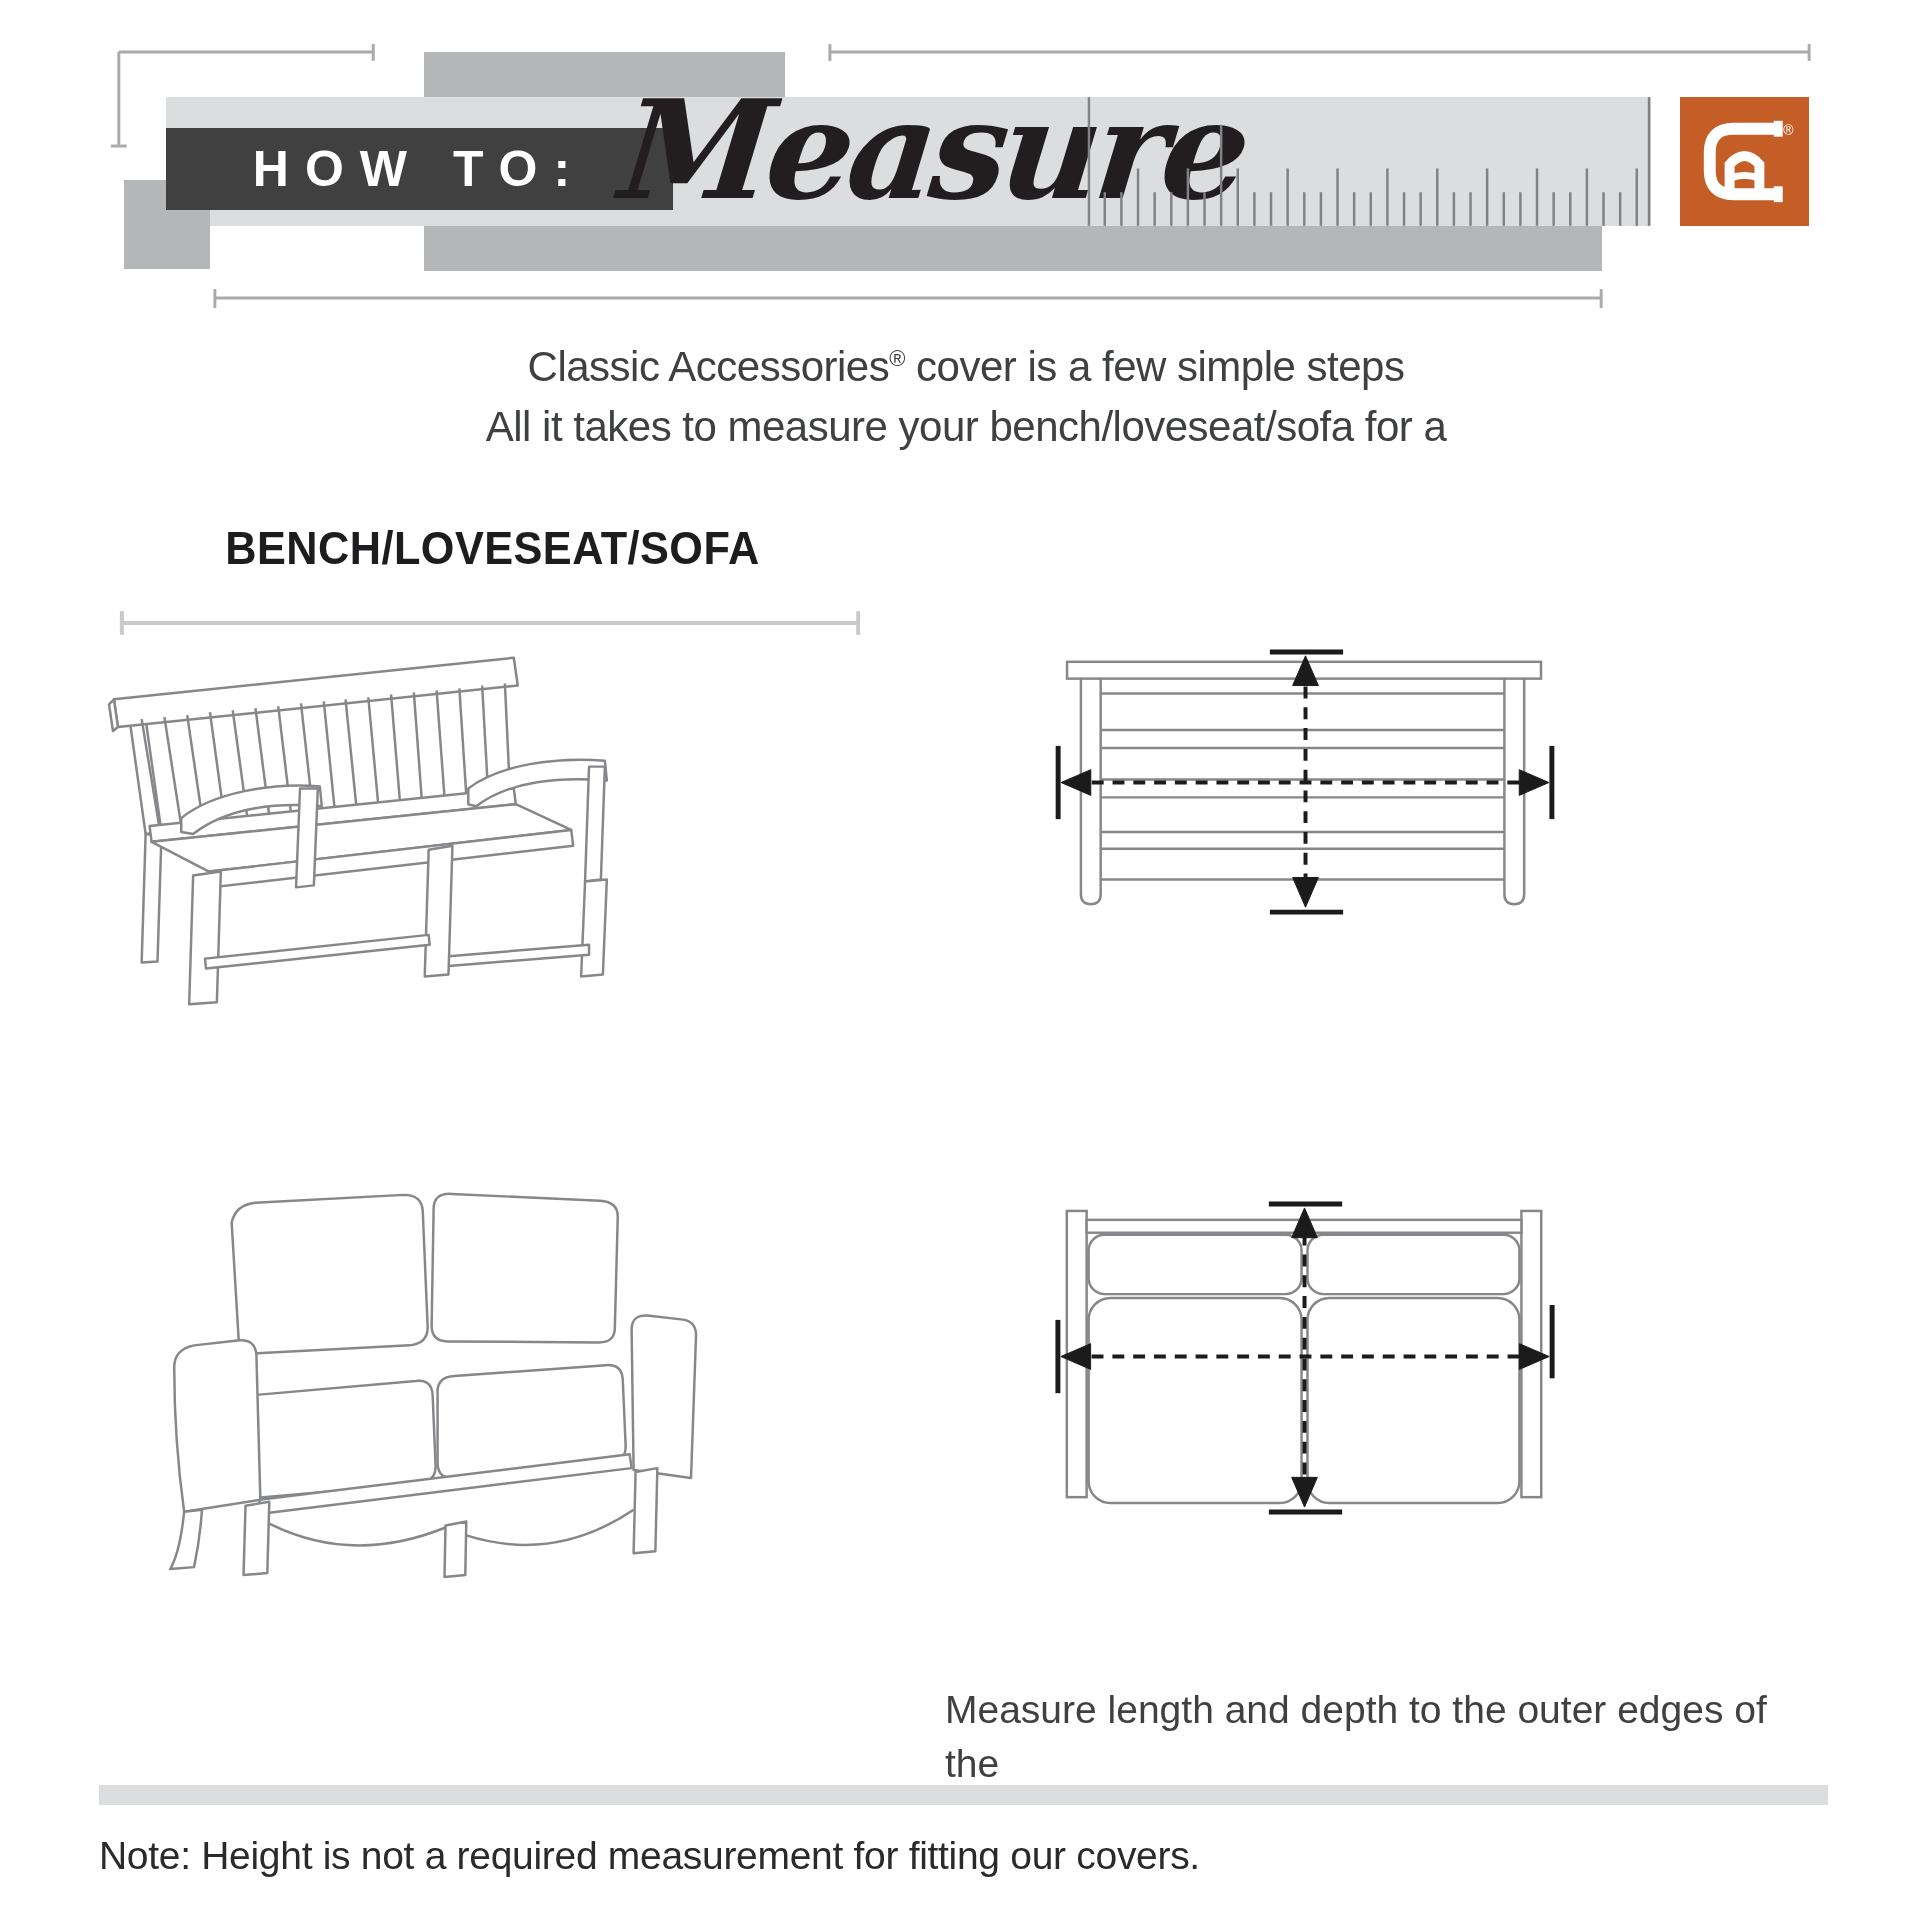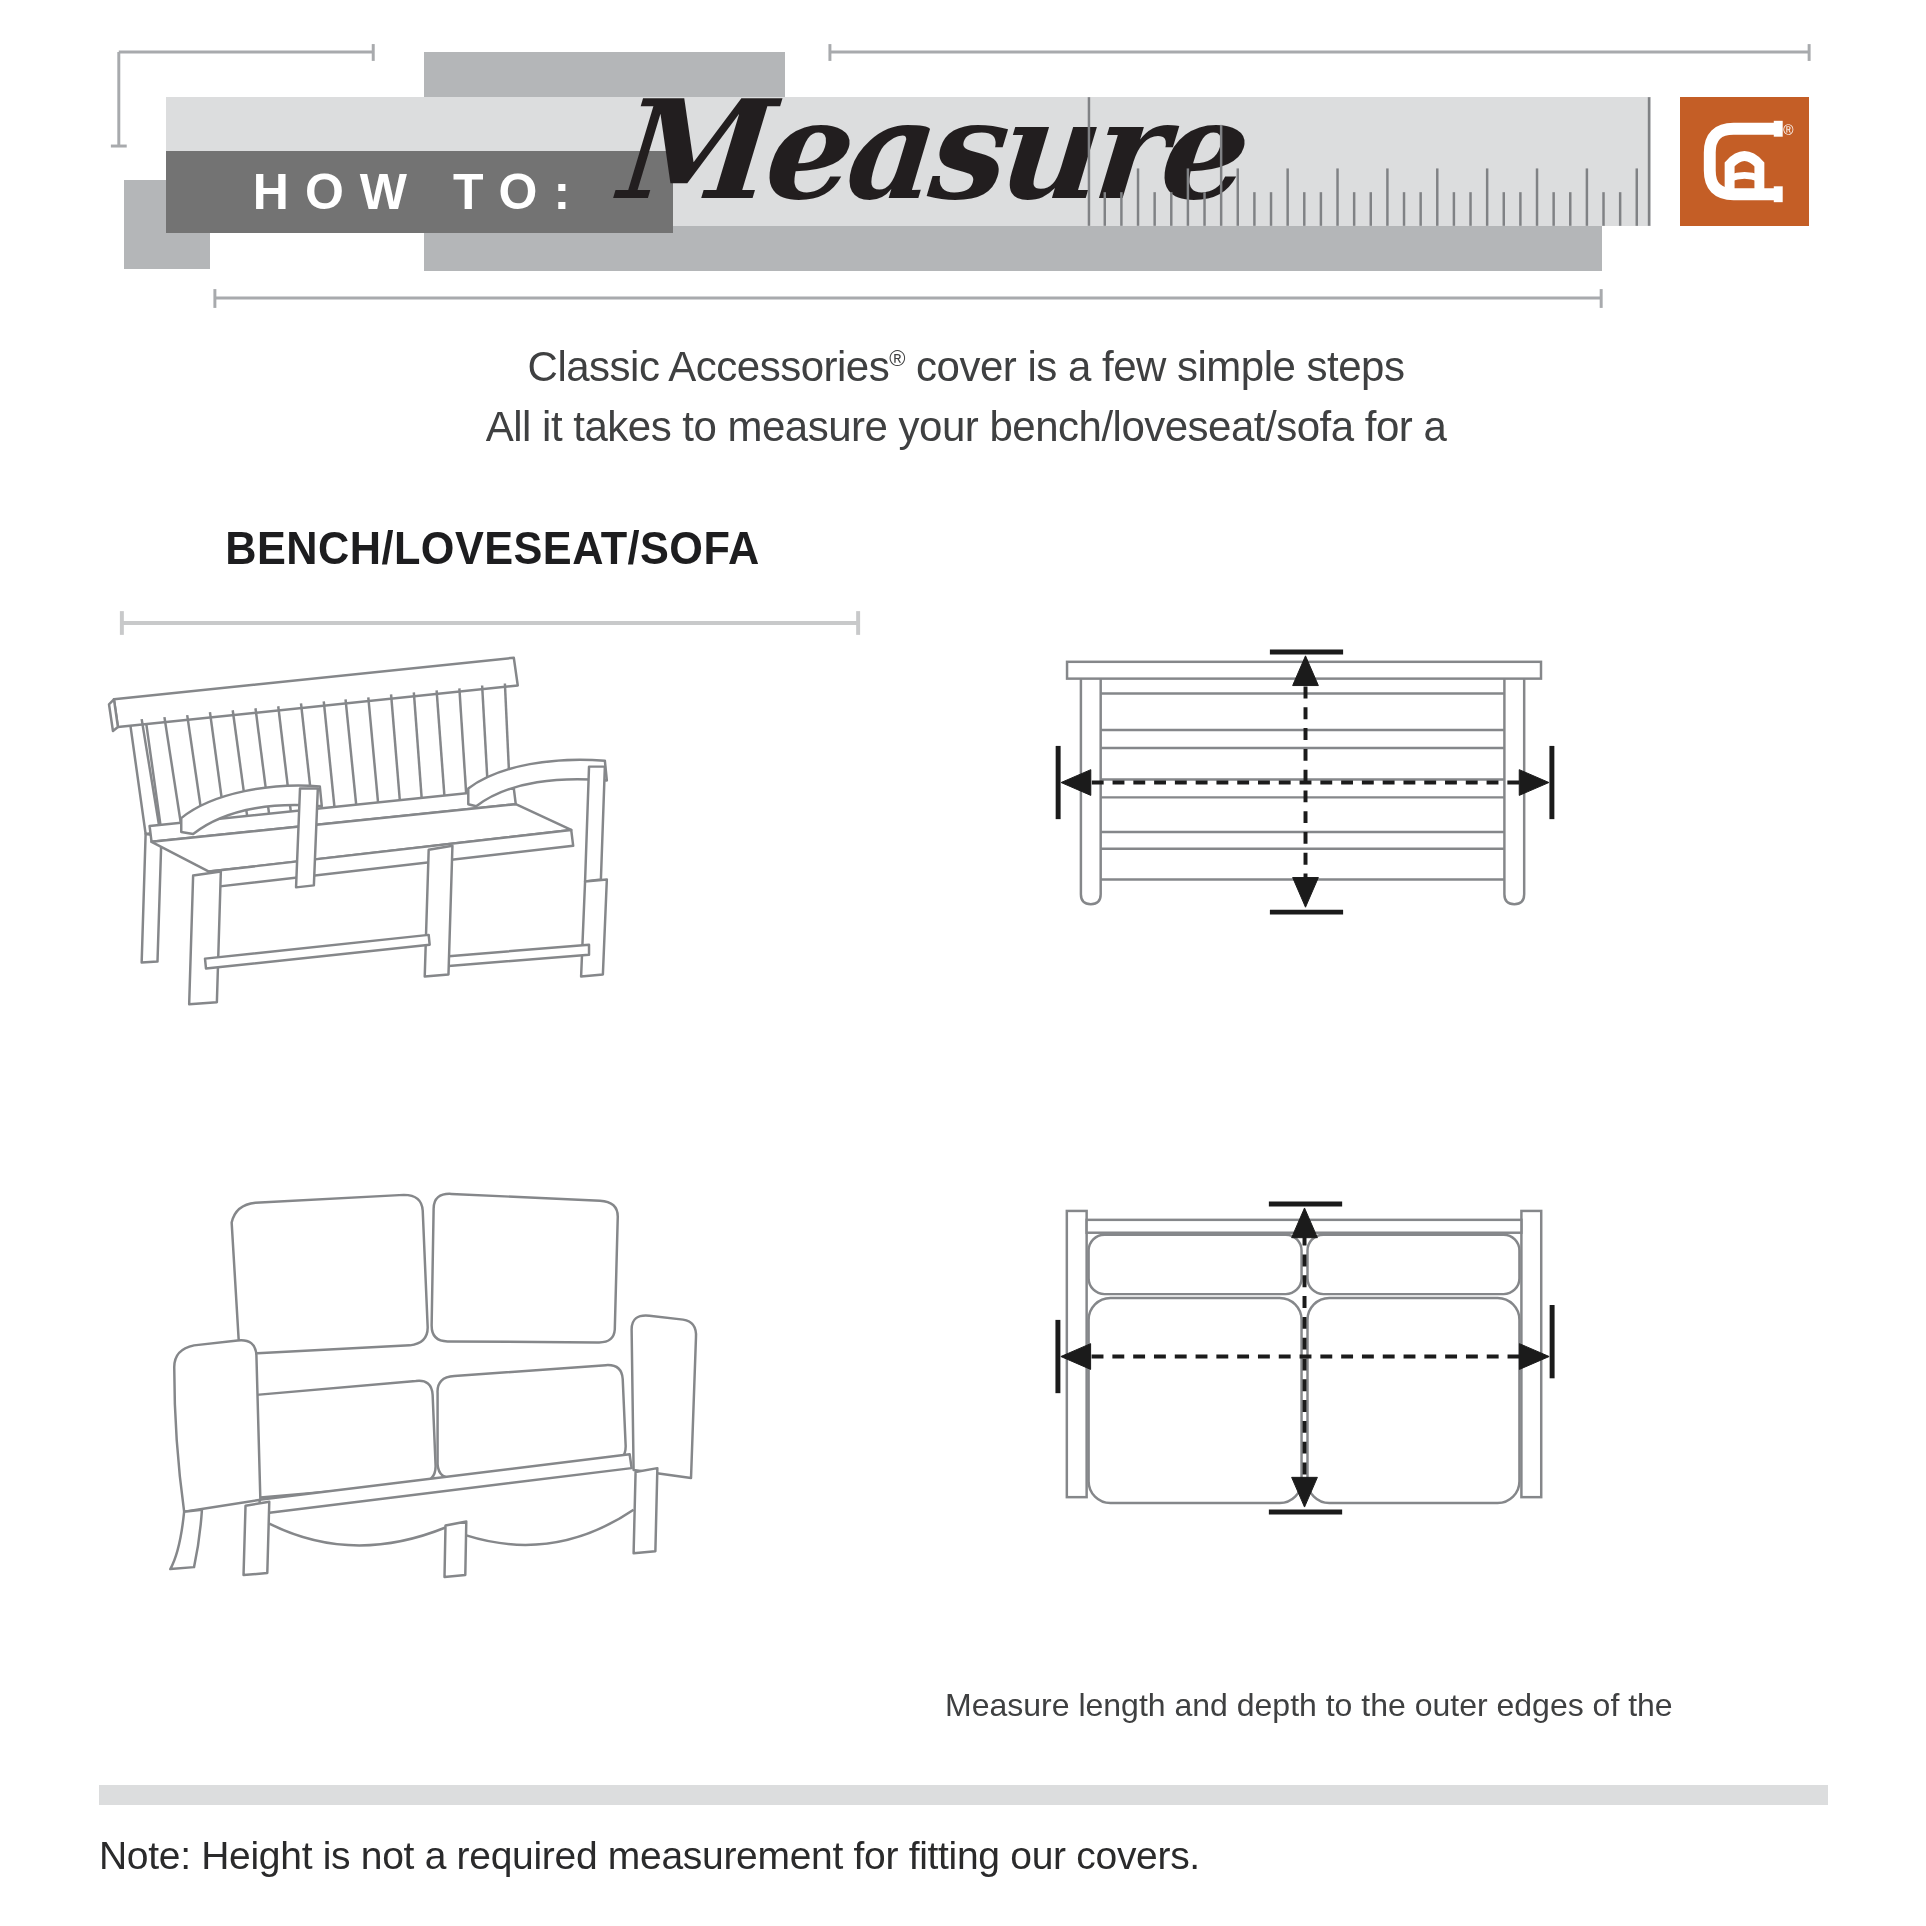--- a/index.html
+++ b/index.html
@@ -9,21 +9,21 @@
   .kicker{font-weight:bold;color:#fff;font-size:50px;letter-spacing:16px;
           display:flex;align-items:center;justify-content:center;}
   .script-title{font-family:"DejaVu Serif",serif;font-style:italic;font-weight:700;
           font-size:137px;letter-spacing:-6px;color:#221e1f;transform:skewX(-6deg);
           white-space:nowrap;line-height:1;}
   .intro{font-size:42px;font-weight:300;color:#3f4041;text-align:center;line-height:1.42;
          letter-spacing:-0.5px;}
   .intro sup{font-size:22px;vertical-align:super;}
   .section-label{font-size:46px;font-weight:bold;color:#1d1d1f;text-align:center;
          transform:scaleX(0.94);transform-origin:center;letter-spacing:0.5px;}
-  .instruction{font-size:32px;font-weight:300;color:#3f4041;line-height:1.38;text-align:left;}
+  .instruction{font-size:39px;font-weight:300;color:#3f4041;line-height:1.38;text-align:left;}
   .note{font-size:39px;font-weight:400;color:#2a2a2b;letter-spacing:-0.3px;}
   .rect{position:absolute;}
   svg{display:block;}
 </style>
 </head>
 <body>
 
 <div id="canvas">
 
   <svg class="abs" style="left:99px;top:38px;" width="297" height="124" viewBox="0 0 300 125">
@@ -37,21 +37,21 @@
     <line x1="8" y1="14" x2="997" y2="14" stroke="#A8AAAD" stroke-width="3"></line>
     <line x1="8" y1="6" x2="8" y2="23" stroke="#A8AAAD" stroke-width="3"></line>
     <line x1="997" y1="6" x2="997" y2="23" stroke="#A8AAAD" stroke-width="3"></line>
   </svg>
 
   <div class="rect" style="left:424px;top:52px;width:361px;height:45px;background:#B4B6B8;"></div>
   <div class="rect" style="left:166px;top:97px;width:1485px;height:129px;background:#DCDDDE;"></div>
   <div class="rect" style="left:124px;top:180px;width:86px;height:89px;background:#B4B6B8;"></div>
   <div class="rect" style="left:424px;top:226px;width:1178px;height:45px;background:#B4B6B8;"></div>
 
-  <div class="rect kicker" style="left:166px;top:151px;width:507px;height:82px;background:#737373;">
+  <div class="rect kicker" style="left:166px;top:128px;width:507px;height:82px;background:#404040;">
     <span>HOW TO:</span>
   </div>
 
   <div class="abs script-title" style="left:622px;top:81px;">Measure</div>
 
   <svg class="abs" style="left:1084px;top:97px;" width="569" height="129" viewBox="0 0 575 130">
     <g stroke="#808285" stroke-width="2.5">
       <line x1="5" y1="0" x2="5" y2="130"></line>
       <line x1="571" y1="0" x2="571" y2="130"></line>
       <line x1="21" y1="130" x2="21" y2="96"></line>

